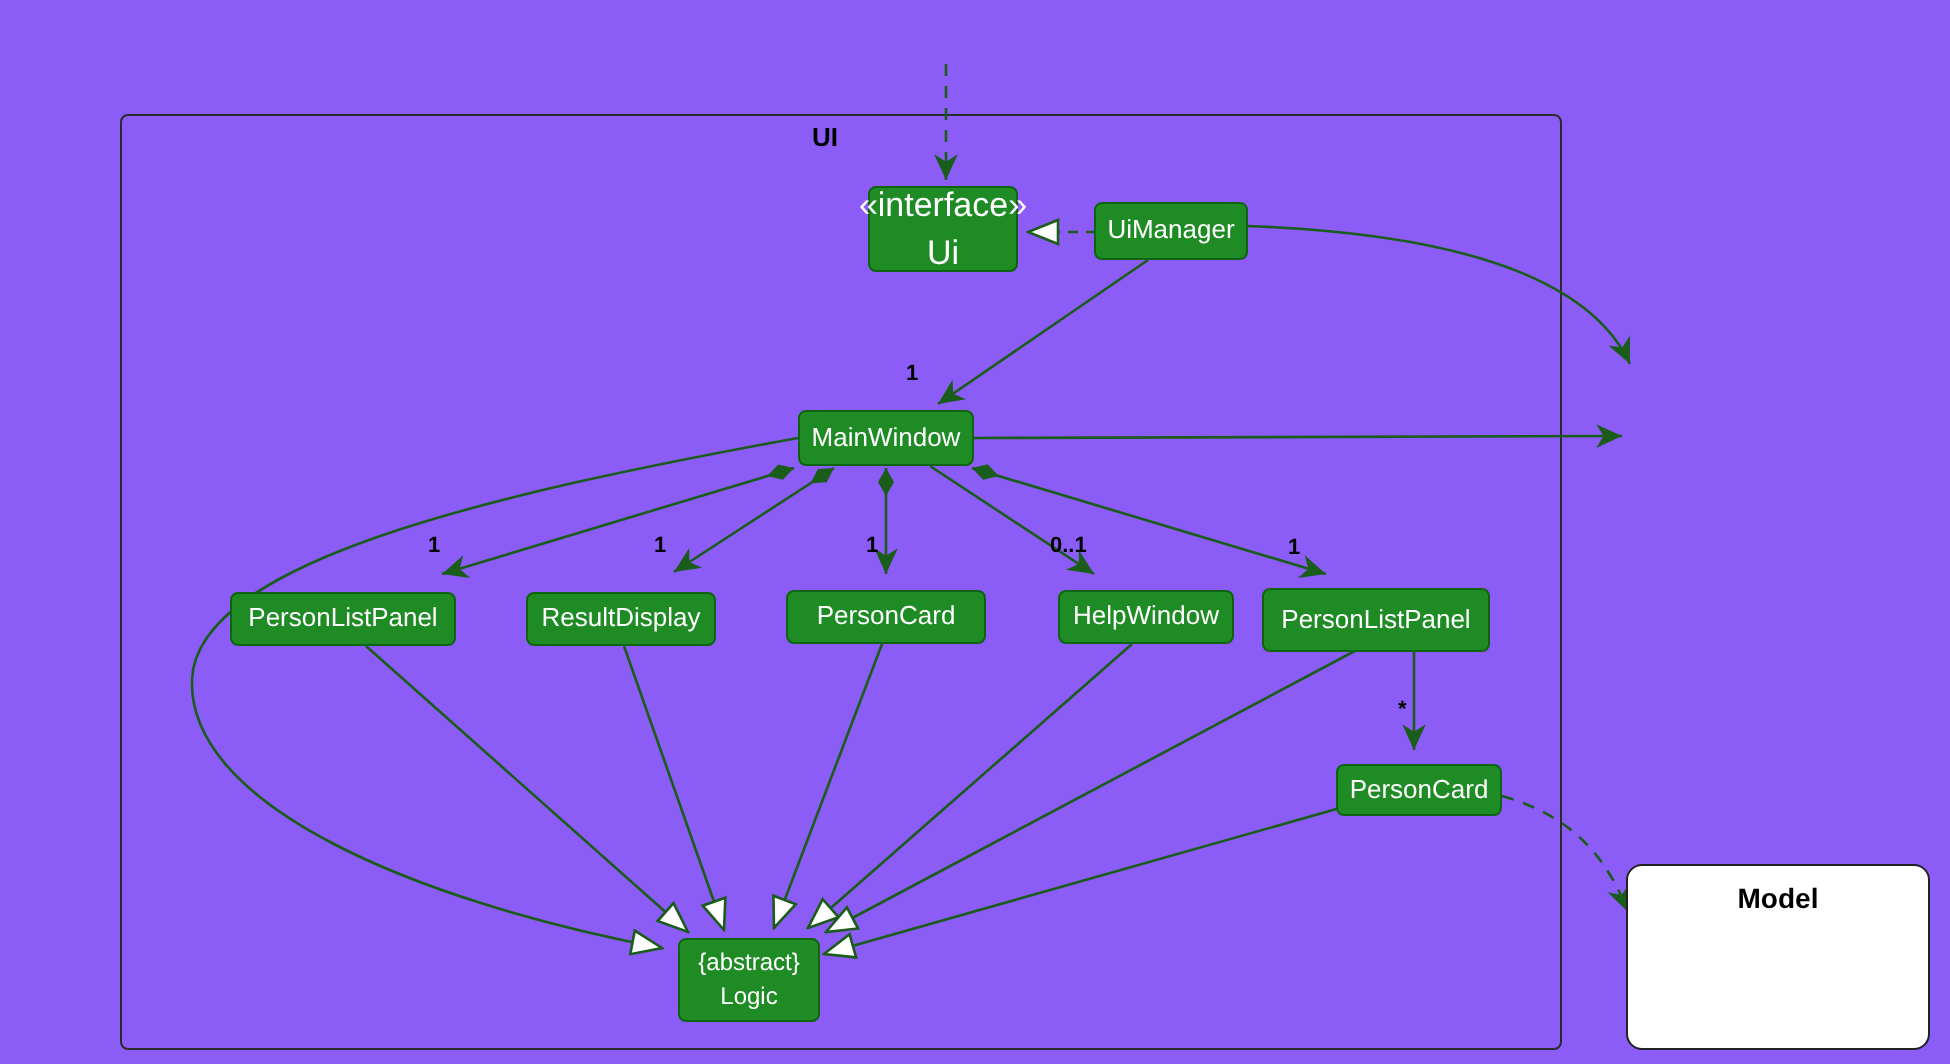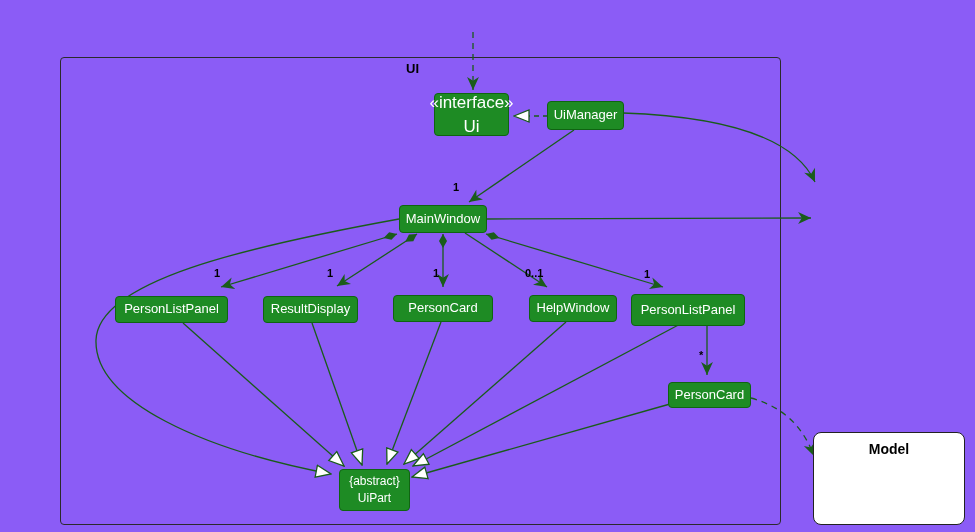--- a/index.html
+++ b/index.html
@@ -116,21 +116,21 @@
     <span>HelpWindow</span>
   </div>
   <div class="cls cls-person-list-panel">
     <span>PersonListPanel</span>
   </div>
   <div class="cls cls-person-card">
     <span>PersonCard</span>
   </div>
   <div class="cls cls-ui-part">
     <span>{abstract}</span>
-    <span>UiPart</span>
+    <span>Logic</span>
   </div>
 
   <div class="ext ext-model">
     <span>Model</span>
   </div>
 
   <span class="mult m-uimanager-mainwindow">1</span>
   <span class="mult m-statusbarfooter">1</span>
   <span class="mult m-resultdisplay">1</span>
   <span class="mult m-commandbox">1</span>

